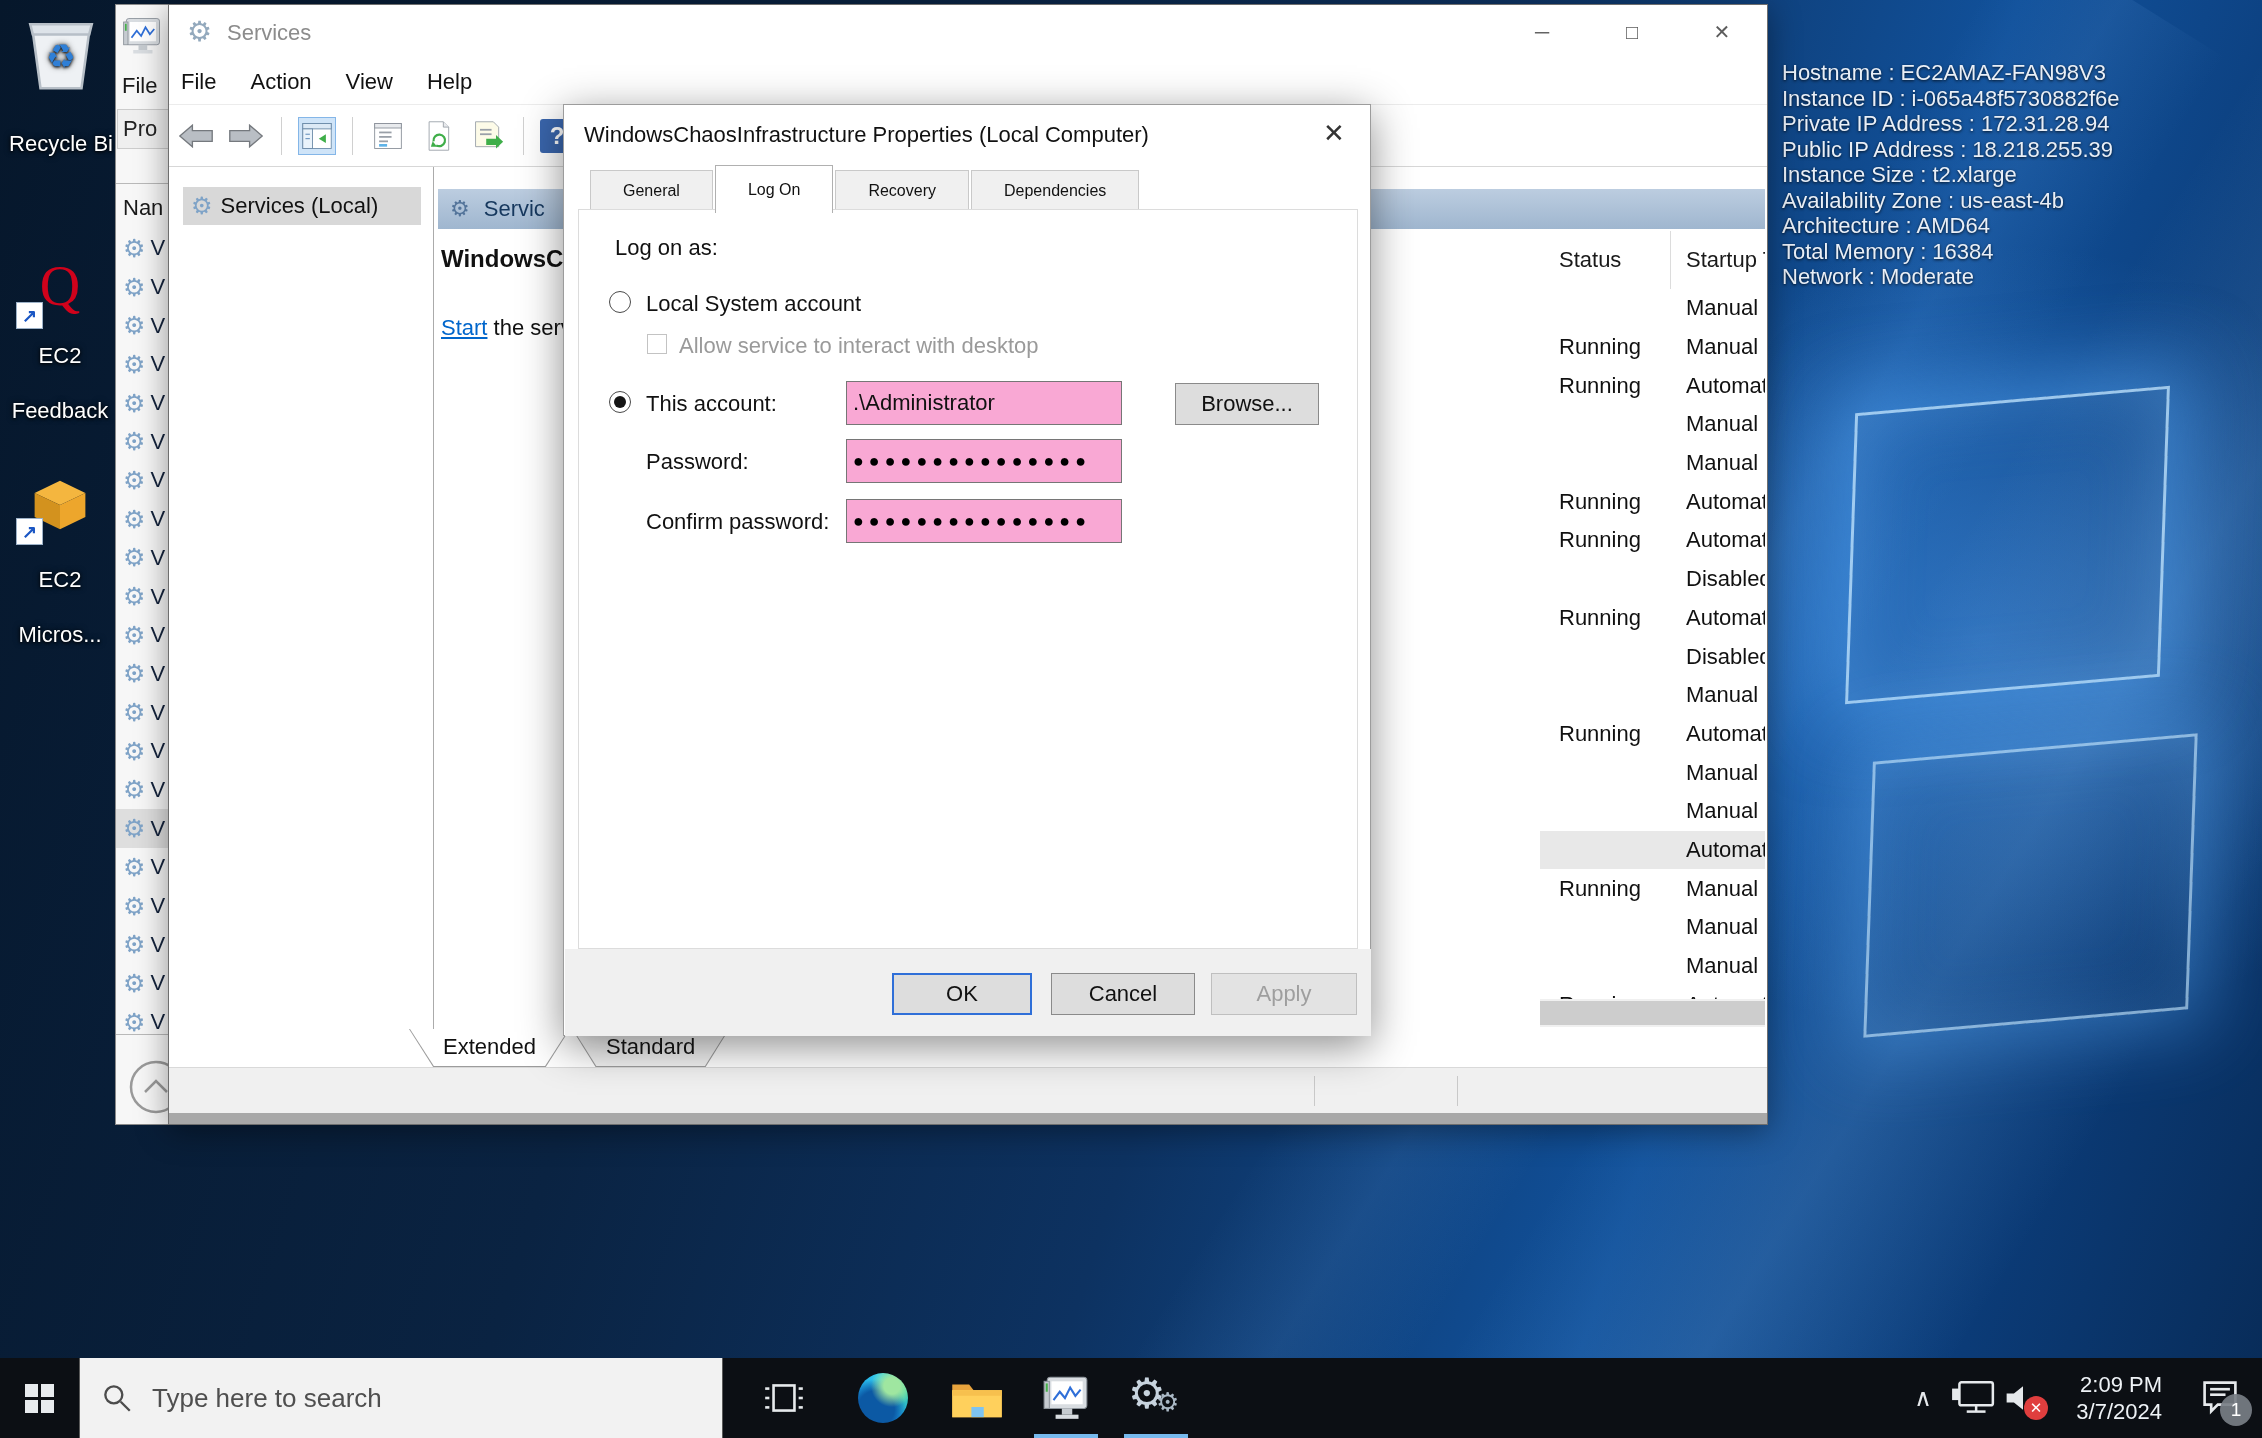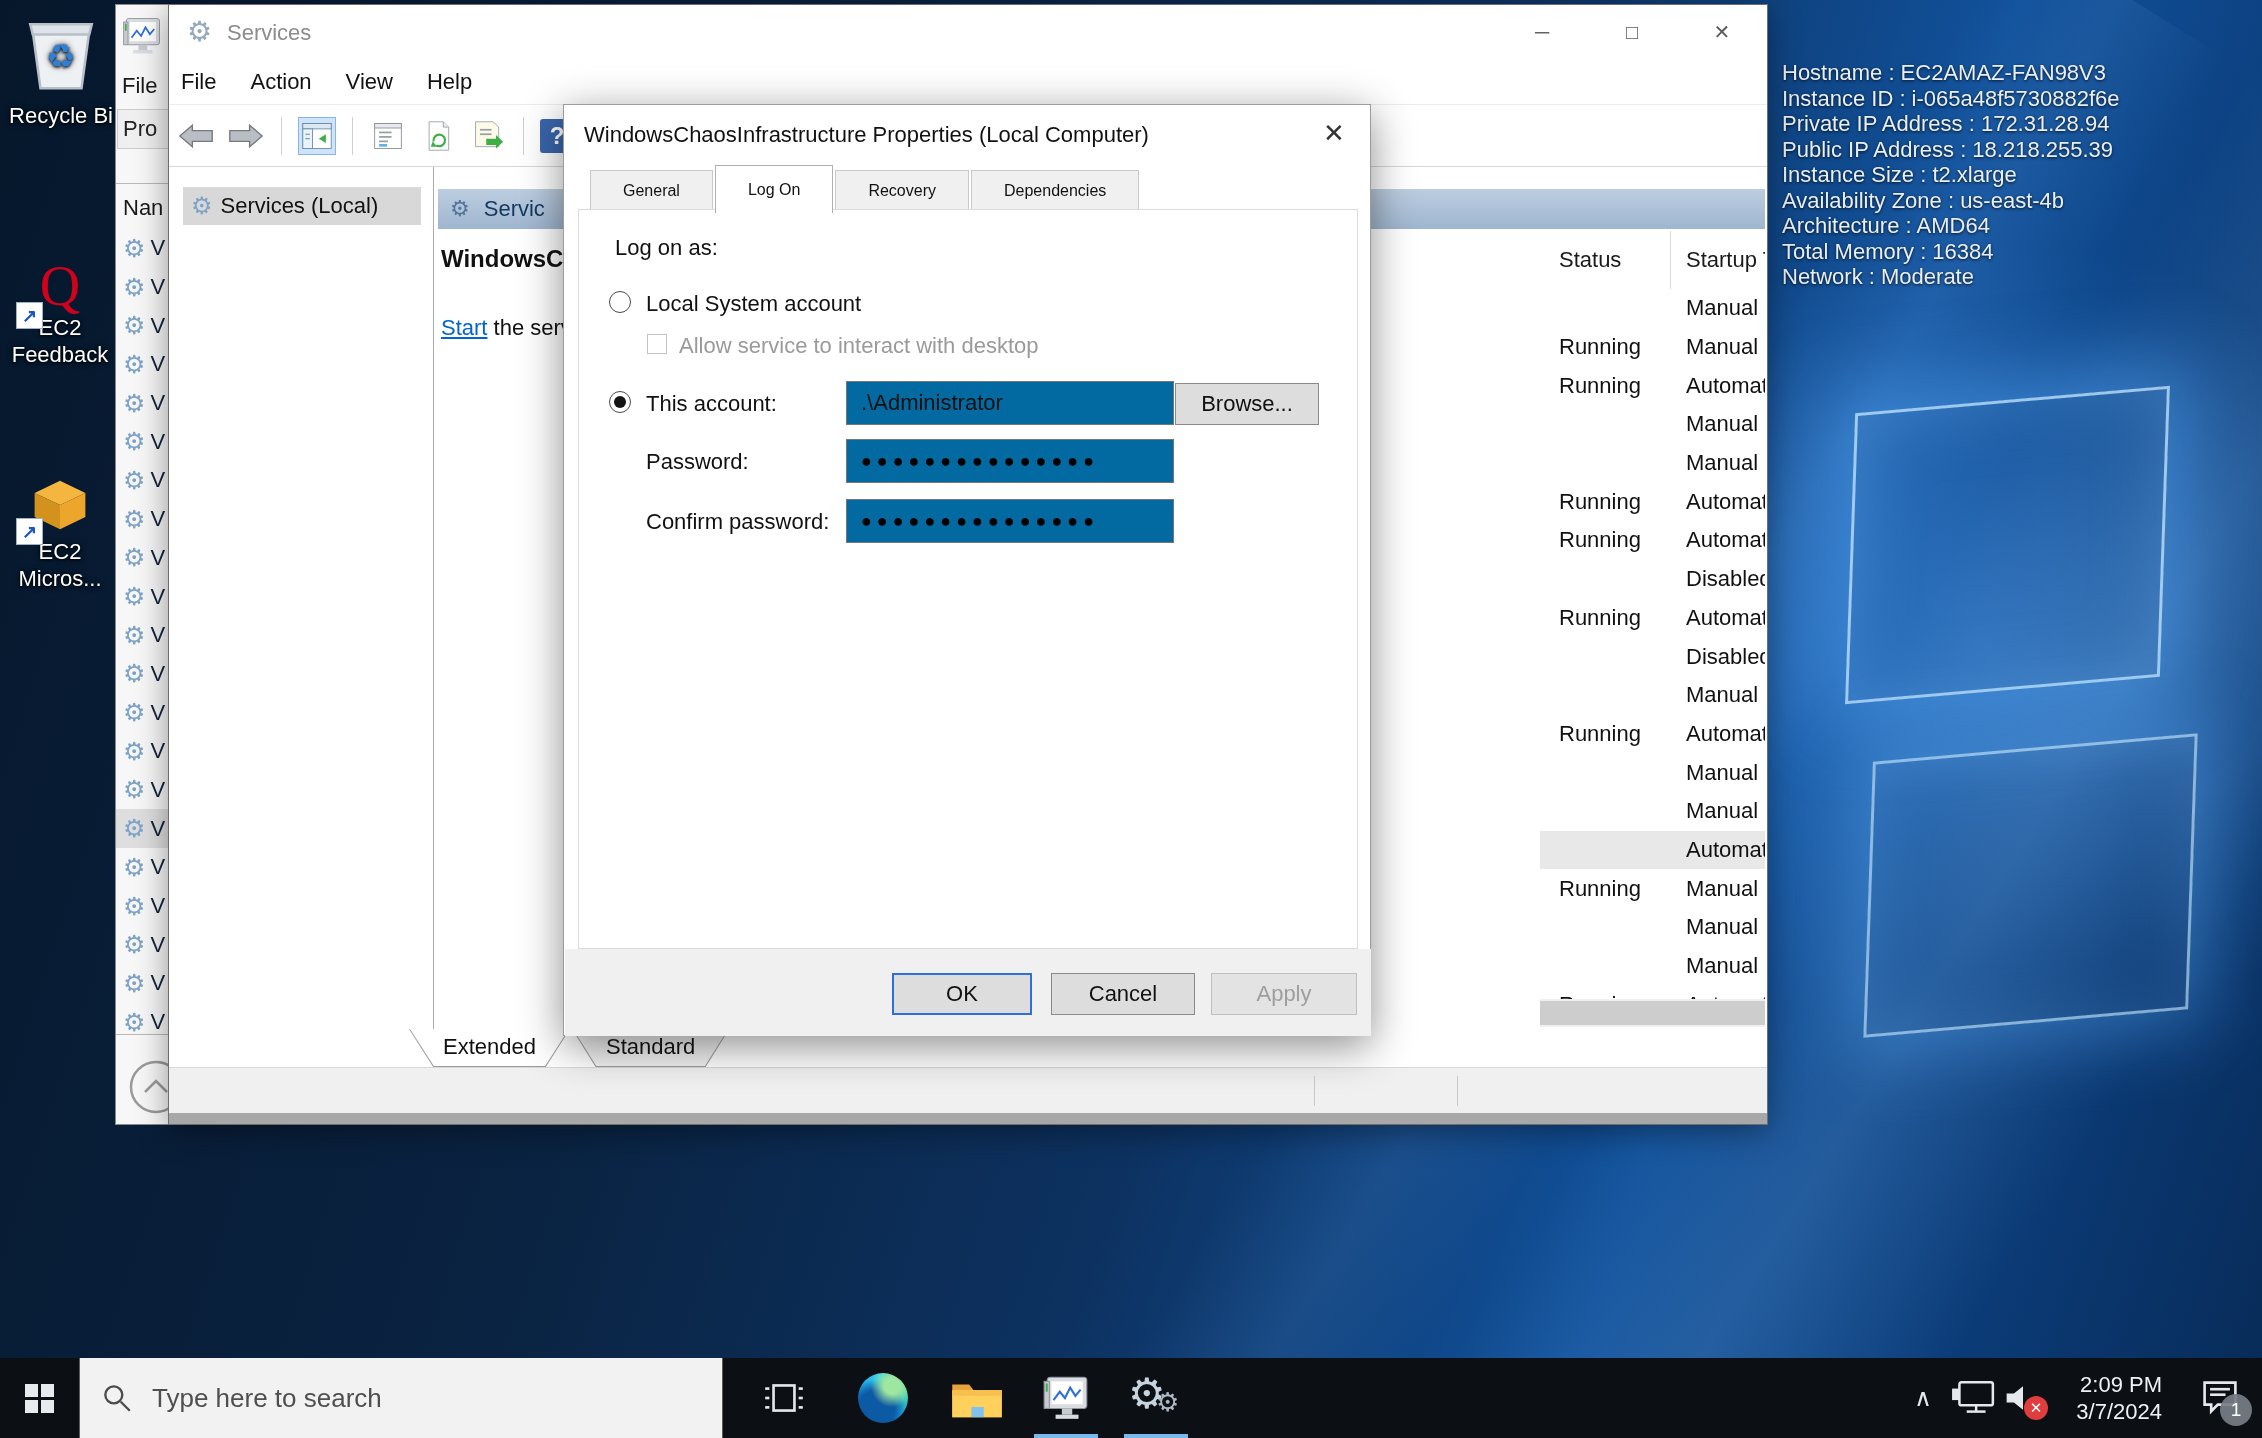--- a/index.html
+++ b/index.html
@@ -23,21 +23,21 @@
   .glow-rect.r1 { left:1850px; top:400px; width:315px; height:290px; }
   .glow-rect.r2 { left:1868px; top:748px; width:325px; height:275px; opacity:.85; }
 
   
   .info-panel { position:absolute; left:1782px; top:60px; width:384px; color:#e9eff7;
     font-size:22px; line-height:25.5px; text-shadow:0 1px 3px rgba(0,0,0,.8); }
 
   
   .dicon { position:absolute; text-align:center; color:#fff; font-size:22px;
     text-shadow:0 1px 3px #000, 0 0 6px rgba(0,0,0,.7); }
-  .dicon .lbl { display:block; line-height:27px; }
+  .dicon .lbl { display:block; line-height:27px;margin-top:28px; }
   .shortcut-badge { position:absolute; width:27px; height:27px; background:#fff;
     border:1px solid #9db2c8; display:flex; align-items:center; justify-content:center;
     color:#1b57c4; font-size:18px; font-weight:bold; text-shadow:none; }
   .q-glyph { font-family:"Liberation Serif", serif; color:#d0021b; font-size:56px; line-height:56px; text-shadow:none; }
 
   
   #strip-window { position:absolute; left:115px; top:4px; width:57px; height:1121px;
     background:#f7f7f7; border:1px solid #8a8a8a; border-right:none; overflow:hidden; }
   .strip-file { position:absolute; left:6px; top:68px; font-size:22px; color:#1a1a1a; }
   .strip-pro { position:absolute; left:1px; top:104px; width:55px; height:40px; background:#efefef;
@@ -125,22 +125,22 @@
   .dtab { height:40px; margin-bottom:1px; padding:0 32px; background:#f0f0f0; border:1px solid #c9c9c9;
     border-bottom:none; font-size:16px; color:#111; display:flex; align-items:center; margin-right:2px; }
   .dtab.active { height:48px; margin-bottom:-2px; background:#fff; border-color:#b0b0b0; z-index:3; position:relative; }
   .dlg-panel { position:absolute; left:14px; top:104px; width:780px; height:740px; background:#fff;
     border:1px solid #dcdcdc; }
   .dlg-label { position:absolute; font-size:22px; color:#111; white-space:nowrap; }
   .dlg-label.dis { color:#9a9a9a; }
   .radio { position:absolute; width:22px; height:22px; border:1.5px solid #4a4a4a; border-radius:50%; background:#fff; }
   .radio.checked::after { content:""; position:absolute; inset:4px; background:#141414; border-radius:50%; }
   .checkbox { position:absolute; width:20px; height:20px; border:1.5px solid #c3c3c3; background:#fff; }
-  .dlg-input { position:absolute; width:328px; height:44px; border:1px solid #767676; background:#0369a1;
-    font-size:22px; color:#111; padding:0 14px; font-family:"Liberation Sans", sans-serif; }
+  .dlg-input { position:absolute; width:276px; height:44px; border:1px solid #767676; background:#f9a8d4;
+    font-size:22px; color:#111; padding:0 6px; font-family:"Liberation Sans", sans-serif; }
   .dots { display:flex; align-items:center; font-size:18px; letter-spacing:5px; color:#000; }
   .btn { position:absolute; height:42px; background:#dddddd; border:1px solid #8a8a8a; font-size:22px;
     color:#111; display:flex; align-items:center; justify-content:center;
     font-family:"Liberation Sans", sans-serif; }
   .btn.focus { border:2px solid #2f6fd8; }
   .btn.disabled { background:#e3e3e3; border-color:#bfbfbf; color:#9e9e9e; }
   .dlg-footer { position:absolute; left:1px; top:844px; width:806px; height:87px; background:#f0f0f0; }
 
   
   #taskbar { position:absolute; left:0; top:1358px; width:2262px; height:80px; background:#0c0f14; z-index:50; }

